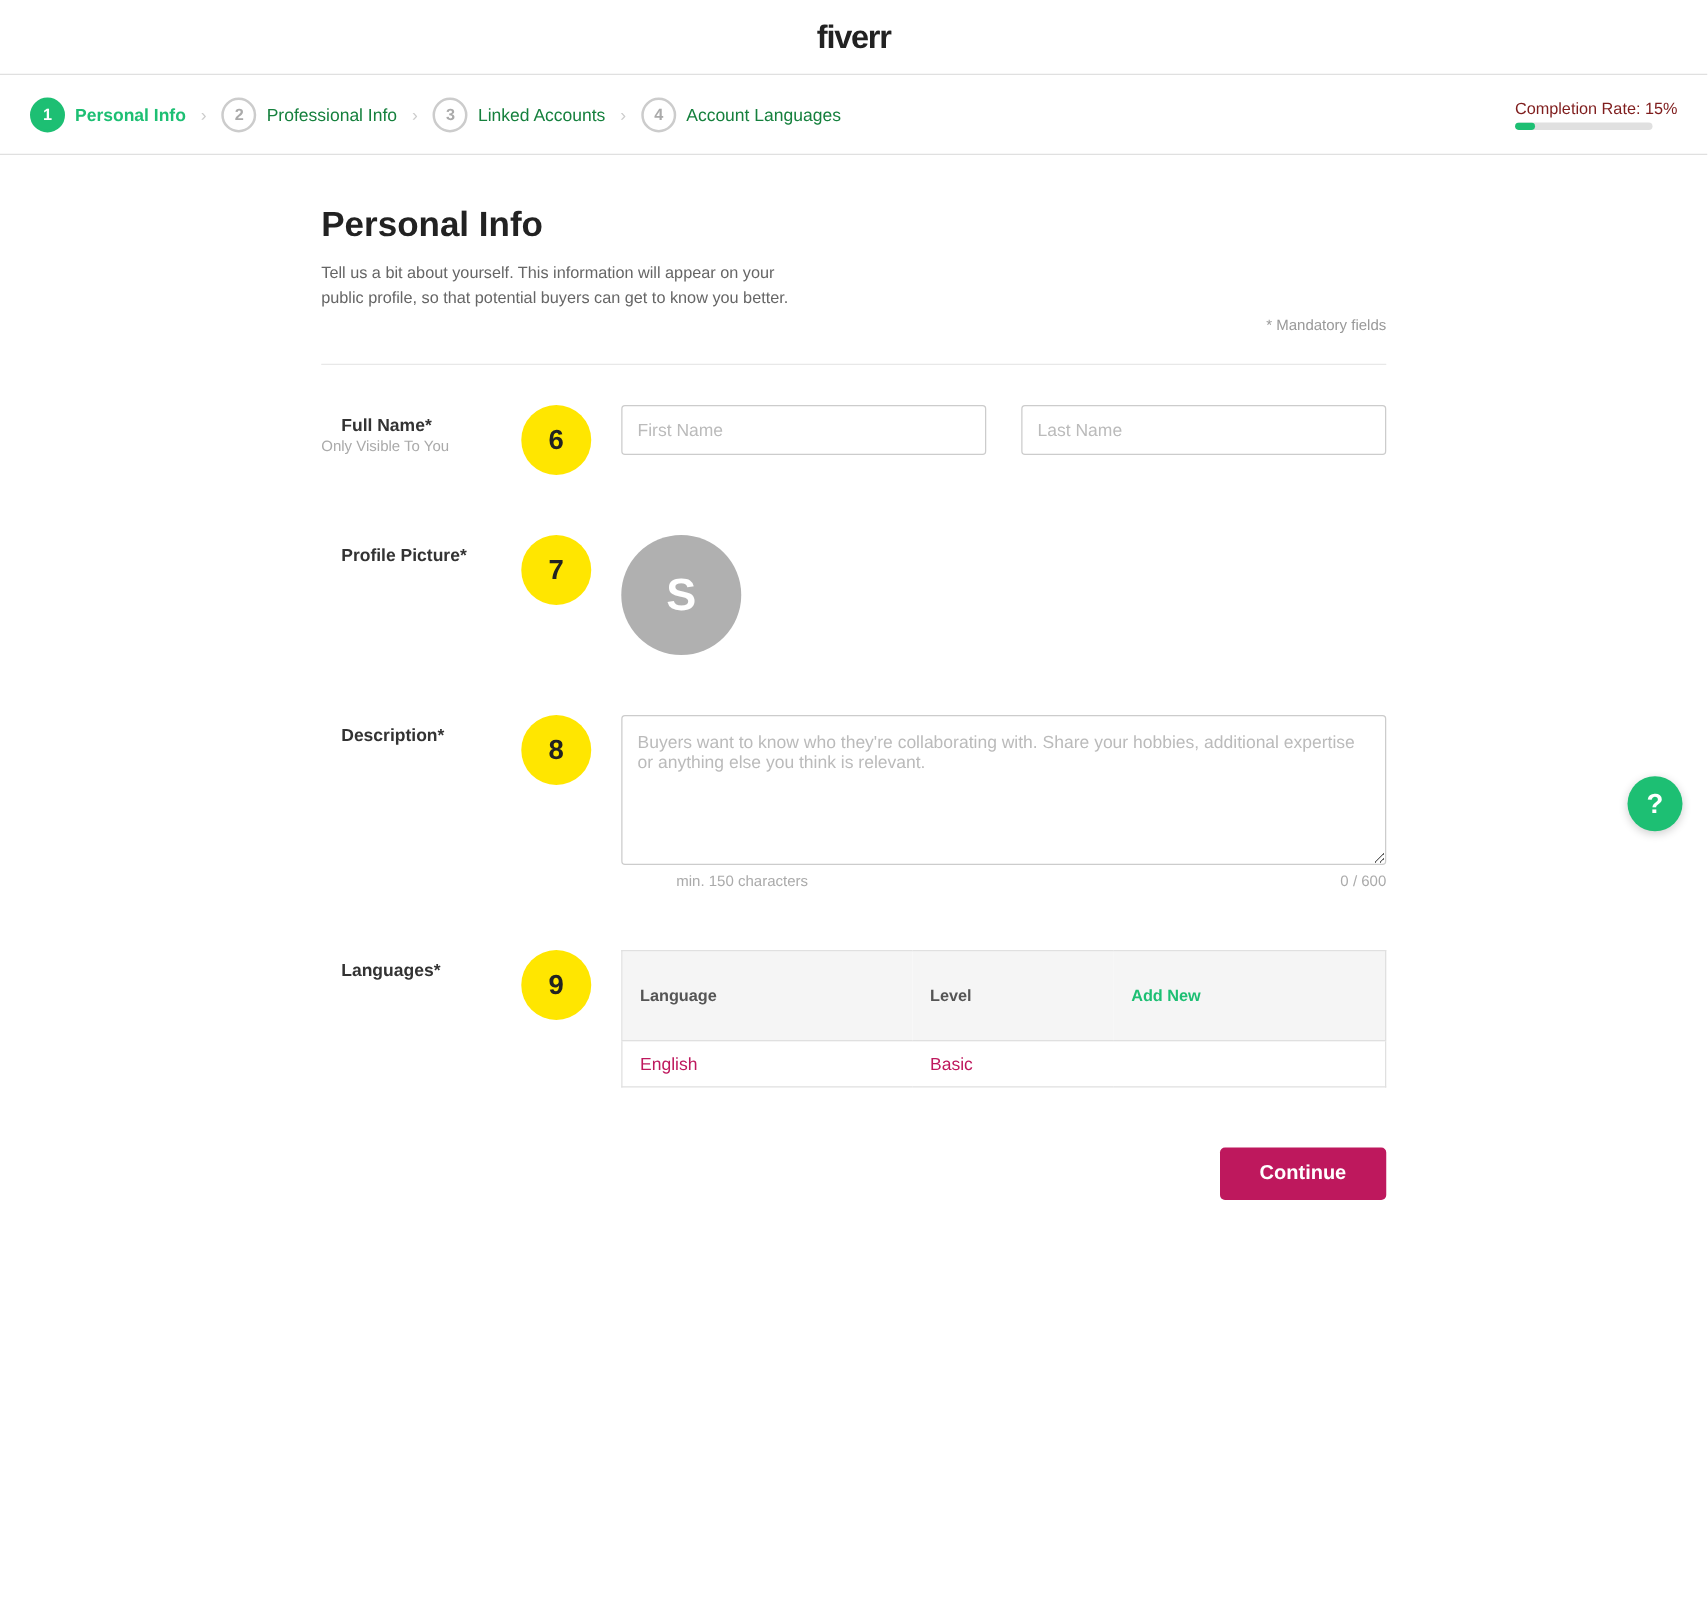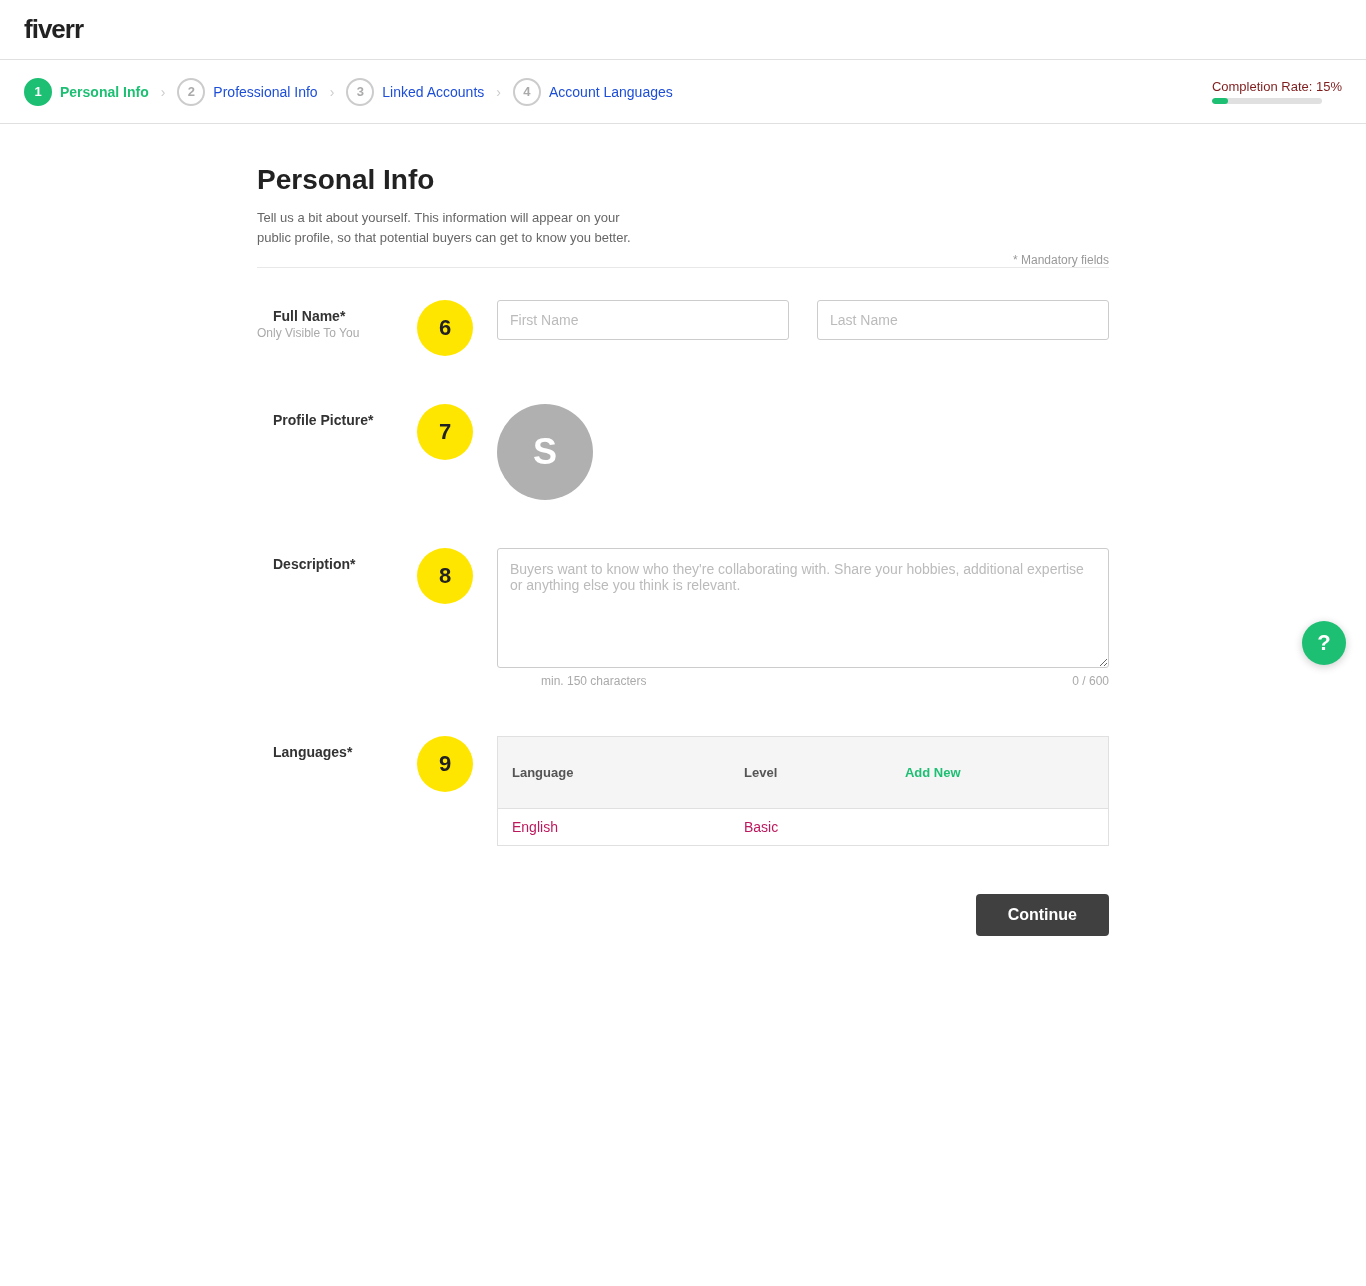--- a/index.html
+++ b/index.html
@@ -5,20 +5,21 @@
     * { box-sizing: border-box; margin: 0; padding: 0; }
     body { font-family: Arial, sans-serif; background: #fff; color: #333; min-height: 1286px; }
 
     
     .header {
       height: 60px;
       border-bottom: 1px solid #e0e0e0;
       display: flex;
       align-items: center;
       padding: 0 24px;
+      justify-content: center;
     }
     .logo {
       font-size: 26px;
       font-weight: bold;
       color: #222;
       letter-spacing: -1px;
     }
 
     
     .steps-bar {
@@ -52,21 +53,21 @@
       color: #aaa;
       font-weight: bold;
     }
     .step-number.active {
       background: #1dbf73;
       border-color: #1dbf73;
       color: #fff;
     }
     .step-label {
       font-size: 14px;
-      color: #1d4ed8;
+      color: #15803d;
     }
     .step-label.active {
       color: #1dbf73;
       font-weight: 600;
     }
     .step-arrow {
       color: #ccc;
       font-size: 14px;
       margin: 0 12px;
     }
@@ -107,20 +108,21 @@
       font-size: 13px;
       color: #666;
       max-width: 380px;
       line-height: 1.5;
       margin-bottom: 6px;
     }
     .mandatory-note {
       text-align: right;
       font-size: 12px;
       color: #999;
+      margin-bottom: 24px;
     }
     .section-divider {
       border: none;
       border-top: 1px solid #e8e8e8;
       margin: 0 0 32px 0;
     }
 
     
     .form-row {
       display: flex;
@@ -259,21 +261,21 @@
       text-align: right;
     }
 
     
     .continue-row {
       display: flex;
       justify-content: flex-end;
       margin-top: 32px;
     }
     .continue-btn {
-      background: #404040;
+      background: #be185d;
       color: #fff;
       border: none;
       border-radius: 4px;
       padding: 12px 32px;
       font-size: 16px;
       font-weight: 600;
       cursor: pointer;
     }
 
     

